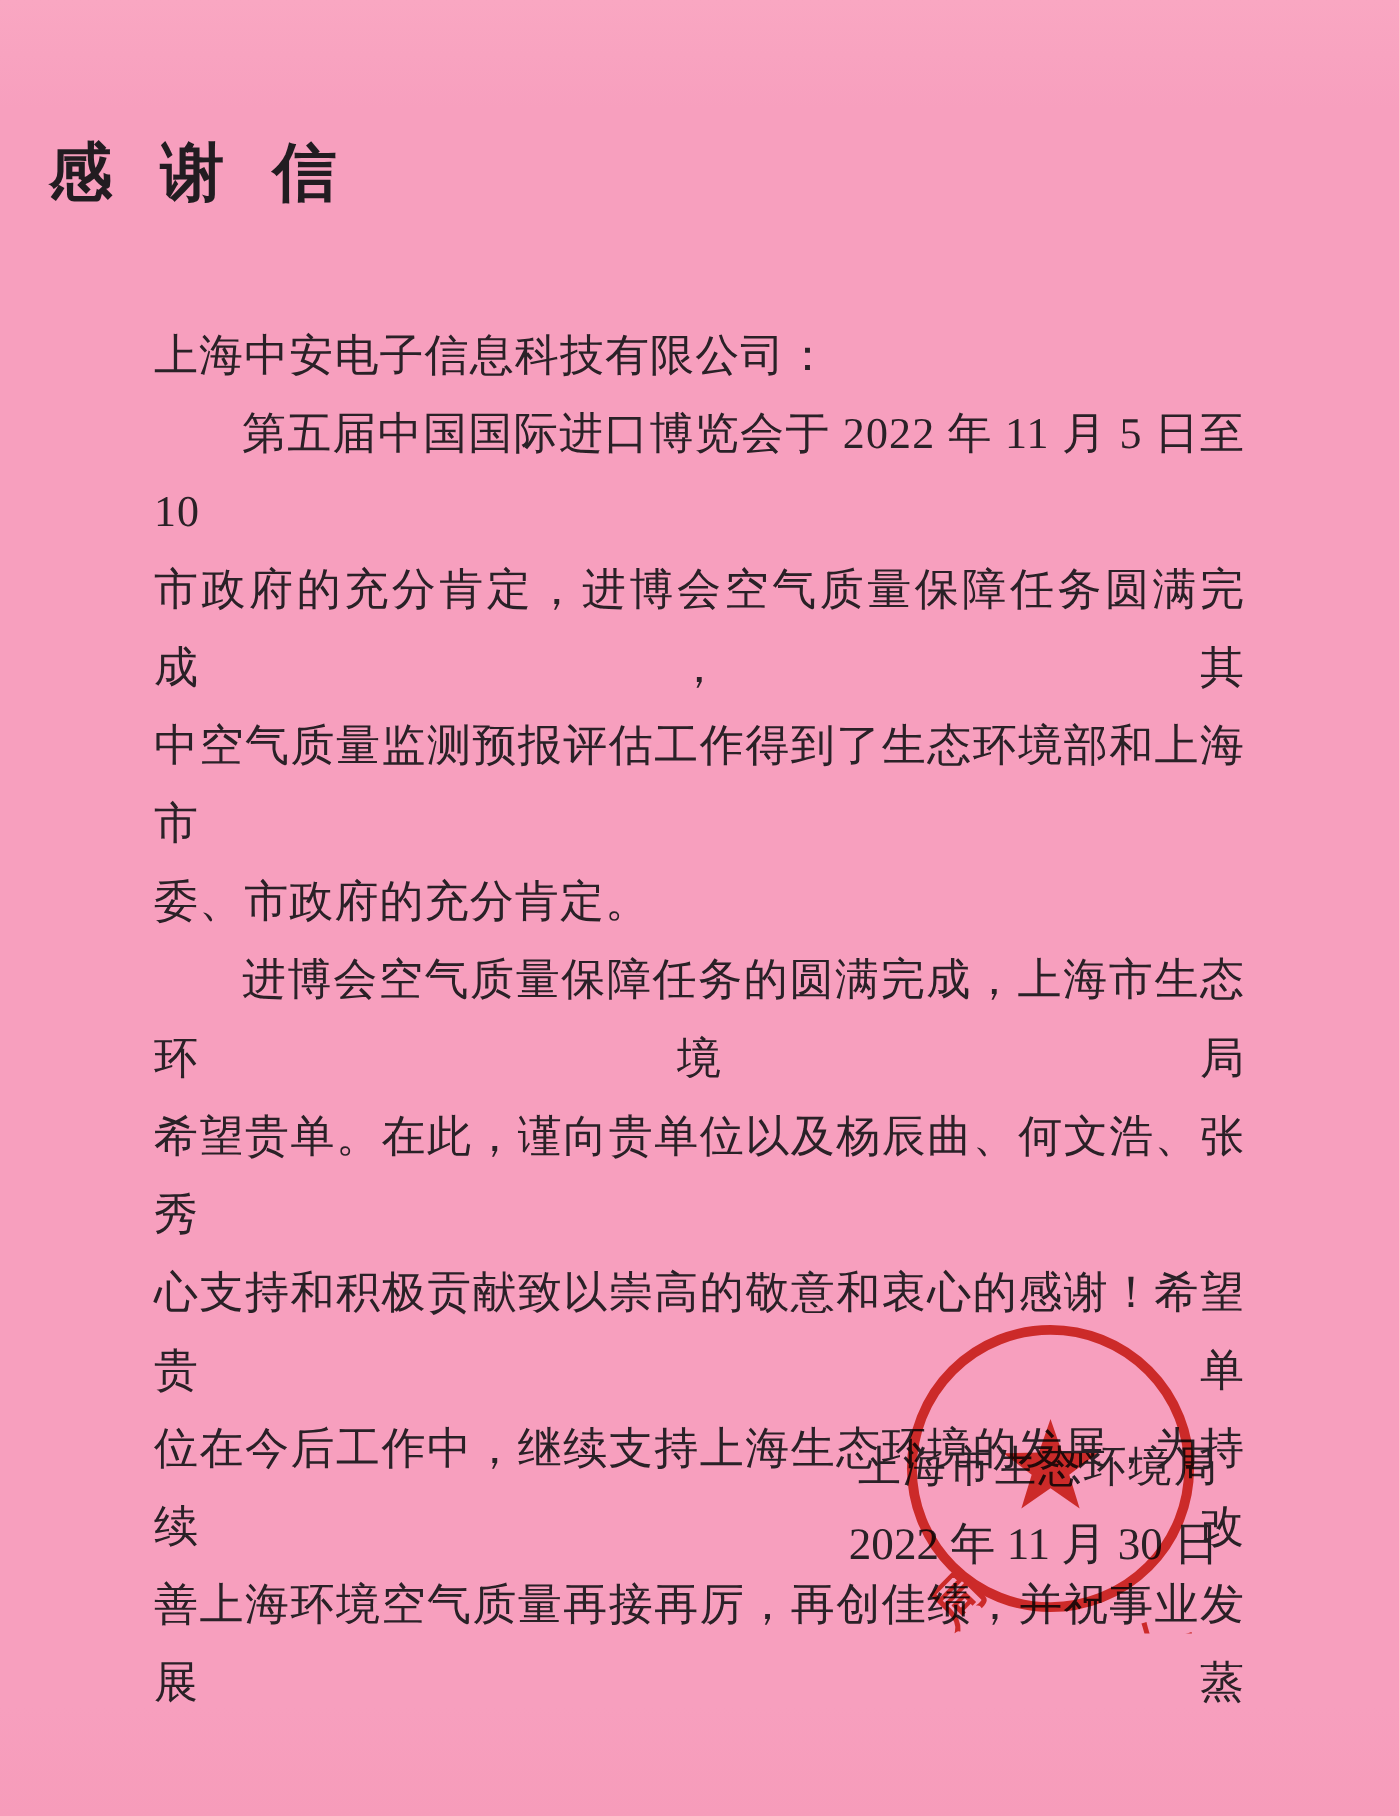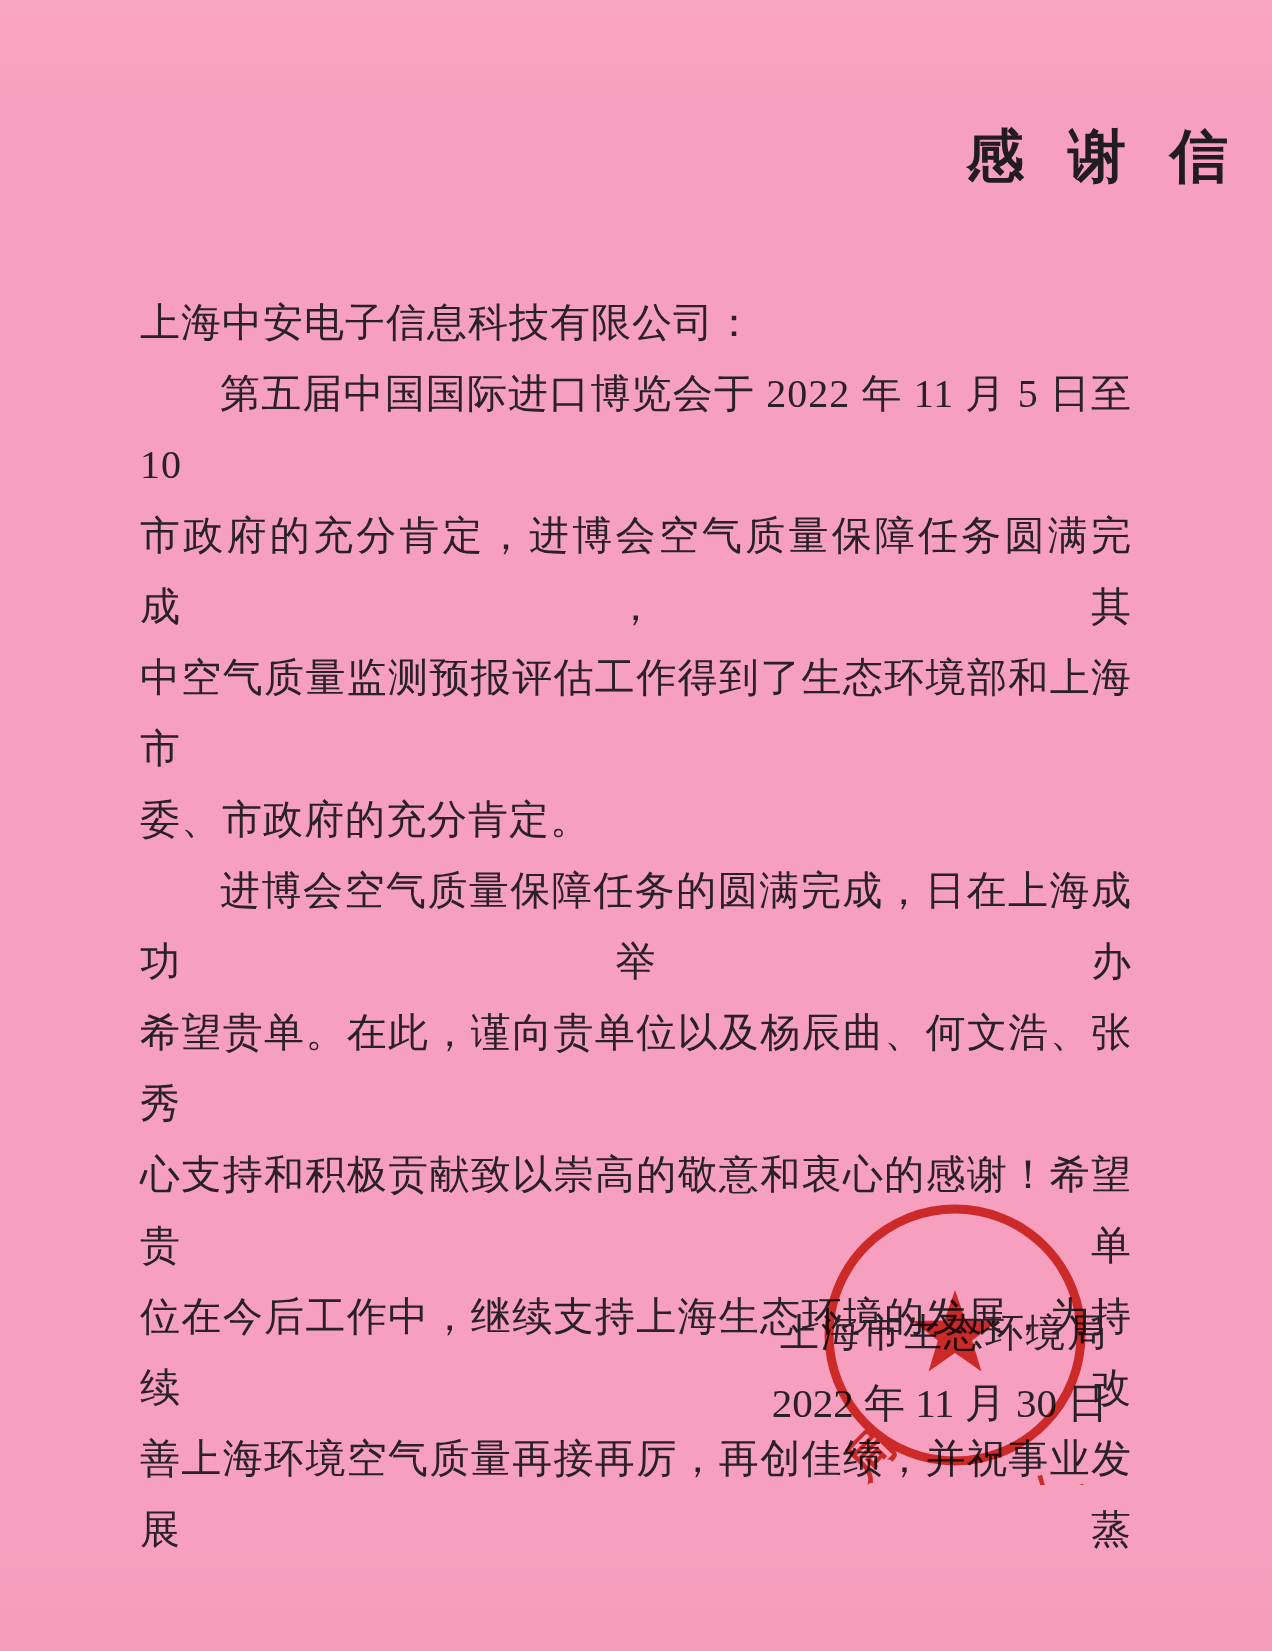--- a/index.html
+++ b/index.html
@@ -12,21 +12,21 @@
     width:1272px;
     height:1651px;
     background:linear-gradient(180deg,#f9a7c2 0%,#f79fbe 6%,#f79fbe 94%,#f69cba 100%);
     overflow:hidden;
   }
   .title{
     position:absolute;
     top:118px;
     left:0;
     width:100%;
-    text-align:right;
+    text-align:left;
     font-size:58px;
     font-weight:bold;
     color:#221c21;
     letter-spacing:44px;
     text-indent:44px; 
     white-space:nowrap;
   }
   .body-text{
     position:absolute;
     left:140px;
@@ -83,21 +83,21 @@
 <div class="page">
 
   <div class="title">感谢信</div>
 
   <div class="body-text">
     <div class="line">上海中安电子信息科技有限公司：</div>
     <div class="line indent justify">第五届中国国际进口博览会于 2022 年 11 月 5 日至 10</div>
     <div class="line justify">市政府的充分肯定，进博会空气质量保障任务圆满完成，其</div>
     <div class="line justify">中空气质量监测预报评估工作得到了生态环境部和上海市</div>
     <div class="line">委、市政府的充分肯定。</div>
-    <div class="line indent justify">进博会空气质量保障任务的圆满完成，日在上海成功举办</div>
+    <div class="line indent justify">进博会空气质量保障任务的圆满完成，上海市生态环境局</div>
     <div class="line justify">希望贵单。在此，谨向贵单位以及杨辰曲、何文浩、张秀</div>
     <div class="line justify">心支持和积极贡献致以崇高的敬意和衷心的感谢！希望贵单</div>
     <div class="line justify">位在今后工作中，继续支持上海生态环境的发展，为持续改</div>
     <div class="line justify">善上海环境空气质量再接再厉，再创佳绩，并祝事业发展蒸</div>
 
   </div>
 
   <div class="signature">上海市生态环境局</div>
   <div class="date">2022 年 11 月 30 日</div>
 

